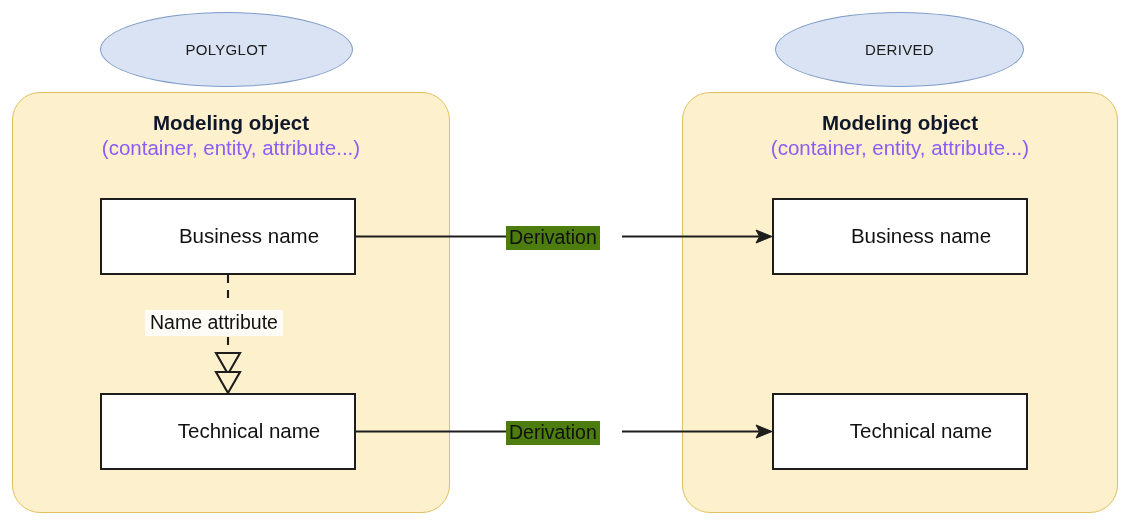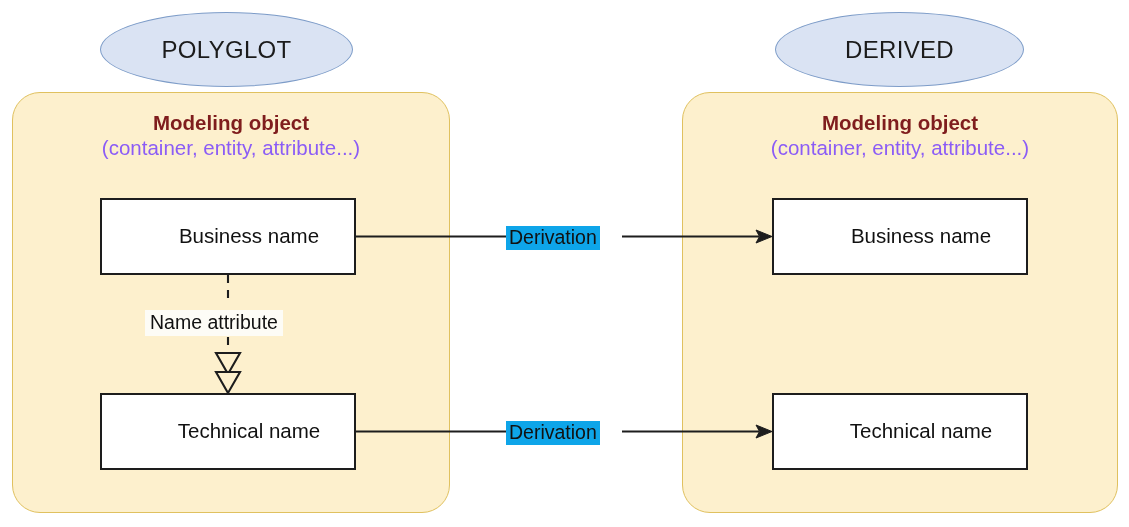--- a/index.html
+++ b/index.html
@@ -24,21 +24,21 @@
     border-radius: 50%;
     background: #dae3f3;
     border: 1.6px solid #7d9cc8;
     display: flex;
     align-items: center;
     justify-content: center;
     box-sizing: border-box;
     z-index: 5;
   }
   .badge-label {
-    font-size: 24px;
+    font-size: 15px;
     color: #1b1b1b;
     letter-spacing: 0.3px;
     line-height: 1;
     white-space: nowrap;
   }
 
   
   .container-box {
     position: absolute;
     background: #fdf0cd;
@@ -51,21 +51,21 @@
     position: absolute;
     left: 0;
     right: 0;
     top: 17px;
     text-align: center;
     pointer-events: none;
   }
   .head-title {
     font-size: 20.5px;
     font-weight: bold;
-    color: #7f1d1d;
+    color: #0f172a;
     line-height: 1.22;
     display: block;
   }
   .head-sub {
     font-size: 20.5px;
     font-weight: normal;
     color: #8b5cf6;
     line-height: 1.22;
     display: block;
   }
@@ -127,21 +127,21 @@
   .edge-label {
     position: absolute;
     font-size: 19.5px;
     color: #111111;
     line-height: 1;
     white-space: nowrap;
     z-index: 6;
     padding: 2px 3px;
   }
   .edge-label.on-white {
-    background: #0ea5e9;
+    background: #4d7c0f;
   }
   .edge-label.boxed {
     background: #fdfcf6;
     padding: 3px 5px;
   }
 </style>
 </head>
 <body>
 
 <div id="canvas">

